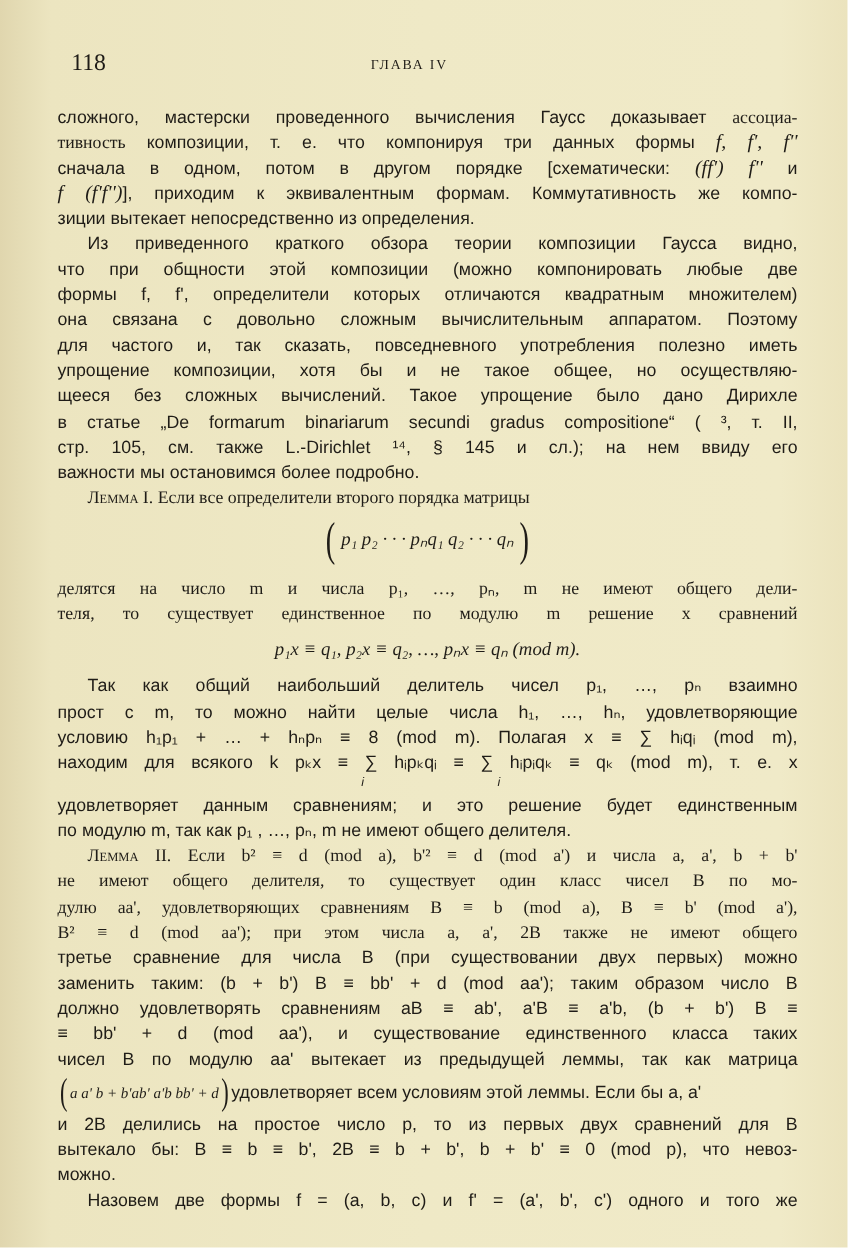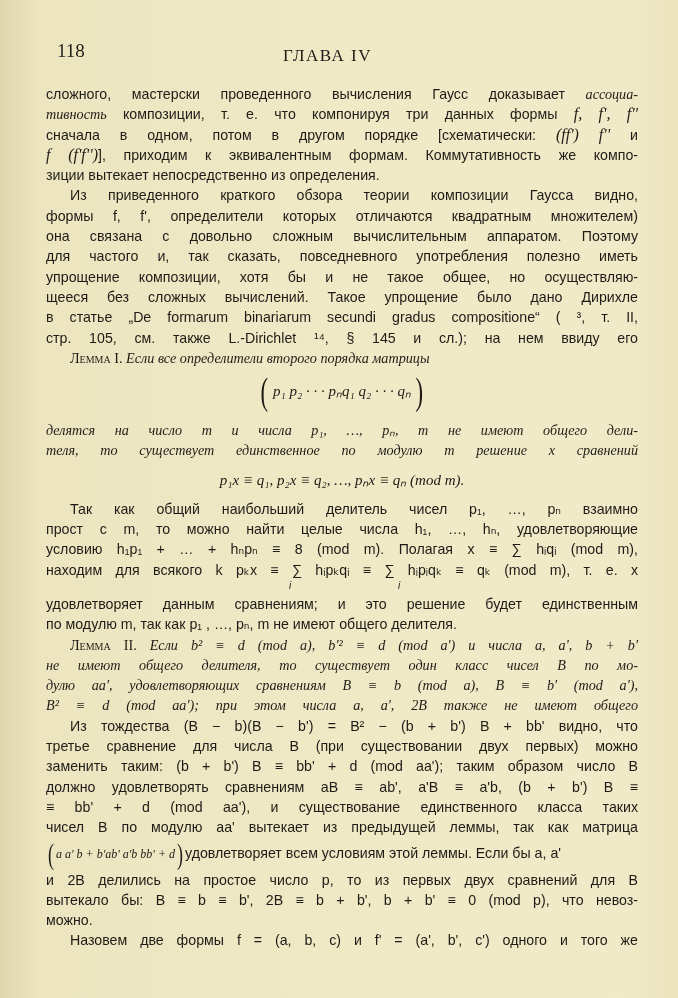--- a/index.html
+++ b/index.html
@@ -5,26 +5,26 @@
     html, body { margin: 0; padding: 0; }
     body {
       width: 678px; height: 998px; overflow: hidden;
       background: linear-gradient(90deg, #e0d6ae 0%, #ece5c0 6%, #efe9c6 50%, #f0eac8 92%, #ebe3bd 100%);
       font-family: "Liberation Sans", "DejaVu Sans", sans-serif;
       color: #1f1c17;
     }
     .page { position: relative; width: 678px; height: 720px; }
     .header { position: absolute; top: 40px; left: 57px; right: 80px; height: 24px; }
     .pnum { position: absolute; left: 0; top: 0; font-family: "Liberation Serif", serif; font-size: 19px; }
-    .chap { position: absolute; left: 0; right: 0; top: 6px; text-align: center; font-family: "Liberation Serif", serif; font-size: 17px; letter-spacing: 1.5px; }
+    .chap { position: absolute; left: 0; right: 0; top: 6px; text-align: center; font-family: "Liberation Serif", serif; font-size: 11px; letter-spacing: 1.5px; }
     .body { position: absolute; top: 84px; left: 46px; width: 592px; font-size: 14.2px; line-height: 20.3px; }
     .ln { display: block; white-space: nowrap; text-align: justify; text-align-last: justify; height: 20.3px; }
     .ln.last { text-align-last: left; }
     .ind { padding-left: 24px; }
-    .it { font-style: italic; font-family: "Liberation Serif", serif; }
+    .it { font-family: "Liberation Serif", serif; }
     .sc { font-variant: small-caps; font-family: "Liberation Serif", serif; }
     .m { font-family: "Liberation Serif", serif; font-style: italic; font-size: 16px; }
     .mu { font-family: "Liberation Serif", serif; font-size: 15px; }
     .center { text-align: center; text-align-last: center; }
     .matrix { display: inline-flex; align-items: center; font-family: "Liberation Serif", serif; font-style: italic; font-size: 15px; }
     .matrix .br { font-size: 38px; font-style: normal; font-weight: 100; line-height: 38px; transform: scaleX(0.6); }
     .matrix .rows { display: flex; flex-direction: row; line-height: 18px; padding: 0 2px; }
     .smatrix { display: inline-flex; align-items: center; font-family: "Liberation Serif", serif; font-style: italic; font-size: 12px; vertical-align: middle; }
     .smatrix .br { font-size: 30px; font-style: normal; line-height: 30px; transform: scaleX(0.6); }
     .smatrix .rows { display: flex; flex-direction: row; line-height: 14px; }
@@ -43,27 +43,29 @@
     <div>
       <span class="ln"><span>сложного, мастерски проведенного вычисления Гаусс доказывает </span><span class="it">ассоциа-</span></span>
       <span class="ln"><span class="it">тивность</span><span> композиции, т. е. что компонируя три данных формы </span><span class="m">f, f', f''</span></span>
       <span class="ln"><span>сначала в одном, потом в другом порядке [схематически: </span><span class="m">(ff') f''</span><span> и</span></span>
       <span class="ln"><span class="m">f (f'f'')</span><span>], приходим к эквивалентным формам. Коммутативность же компо-</span></span>
       <span class="ln last">зиции вытекает непосредственно из определения.</span>
     </div>
 
     <div>
       <span class="ln ind">Из приведенного краткого обзора теории композиции Гаусса видно,</span>
+      <span class="ln">что при общности этой композиции (можно компонировать любые две</span>
       <span class="ln">формы f, f', определители которых отличаются квадратным множителем)</span>
       <span class="ln">она связана с довольно сложным вычислительным аппаратом. Поэтому</span>
       <span class="ln">для частого и, так сказать, повседневного употребления полезно иметь</span>
       <span class="ln">упрощение композиции, хотя бы и не такое общее, но осуществляю-</span>
       <span class="ln">щееся без сложных вычислений. Такое упрощение было дано Дирихле</span>
       <span class="ln">в статье „De formarum binariarum secundi gradus compositione“ ( ³, т. II,</span>
       <span class="ln">стр. 105, см. также L.-Dirichlet ¹⁴, § 145 и сл.); на нем ввиду его</span>
+      <span class="ln last">важности мы остановимся более подробно.</span>
     </div>
 
     <div>
       <span class="ln ind last"><span class="sc">Лемма I.</span><span class="it"> Если все определители второго порядка матрицы</span></span>
       <div class="center" style="height:48px; margin-top:4px;">
         <span class="matrix">
           <span class="br">(</span>
           <span class="rows">
             <span>p₁ p₂ · · · pₙ</span>
             <span>q₁ q₂ · · · qₙ</span>
@@ -90,21 +92,20 @@
     </div>
 
     <div>
       <span class="ln ind"><span class="sc">Лемма II.</span><span class="it"> Если b² ≡ d (mod a), b'² ≡ d (mod a') и числа a, a', b + b'</span></span>
       <span class="ln it">не имеют общего делителя, то существует один класс чисел B по мо-</span>
       <span class="ln it">дулю aa', удовлетворяющих сравнениям B ≡ b (mod a), B ≡ b' (mod a'),</span>
       <span class="ln it">B² ≡ d (mod aa'); при этом числа a, a', 2B также не имеют общего</span>
     </div>
 
     <div>
-      <span class="ln ind">Из тождества (B − b)(B − b') = B² − (b + b') B + bb' видно, что</span>
       <span class="ln">третье сравнение для числа B (при существовании двух первых) можно</span>
       <span class="ln">заменить таким: (b + b') B ≡ bb' + d (mod aa'); таким образом число B</span>
       <span class="ln">должно удовлетворять сравнениям aB ≡ ab', a'B ≡ a'b, (b + b') B ≡</span>
       <span class="ln">≡ bb' + d (mod aa'), и существование единственного класса таких</span>
       <span class="ln">чисел B по модулю aa' вытекает из предыдущей леммы, так как матрица</span>
       <div style="height:32px; display:flex; align-items:center; white-space:nowrap;">
         <span class="smatrix">
           <span class="br">(</span>
           <span class="rows">
             <span>a   a'   b + b'</span>

